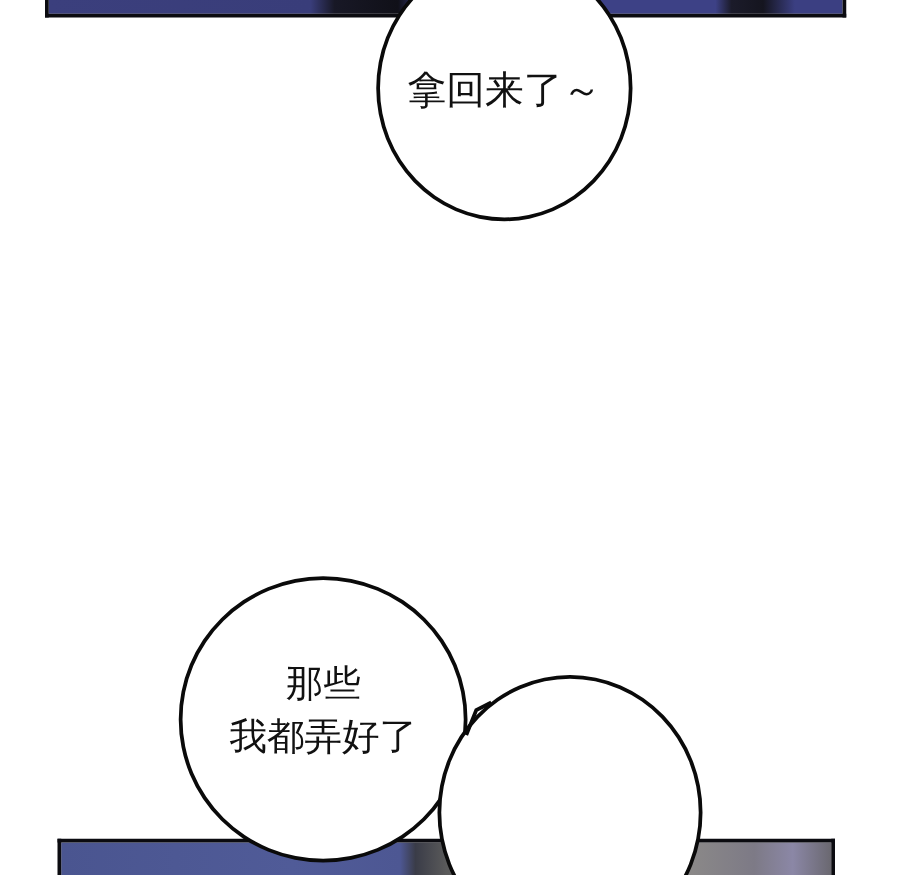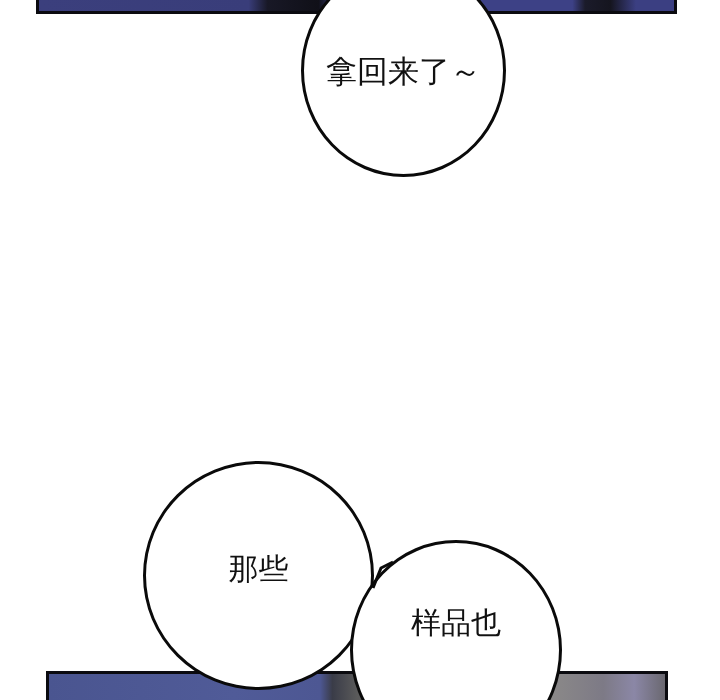--- a/index.html
+++ b/index.html
@@ -62,21 +62,21 @@
 <div class="panel panel-top"></div>
 
 <div class="bubble bubble-top">
   <span class="line">拿回来了～</span>
 </div>
 
 <div class="panel panel-bottom"></div>
 
 <div class="bubble bubble-left">
   <span class="line">那些</span>
+  <span class="line">我都弄好了</span>
 </div>
 
 <div class="bubble bubble-right">
-  <span class="line">样品也</span>
 </div>
 
 <svg class="tail" style="left:355px;top:560px;" width="40" height="30" viewBox="0 0 40 30">
   <path d="M18 28 L26 8 L38 2" fill="none" stroke="#0a0a0a" stroke-width="3"></path>
 </svg>
 
 </body></html>

